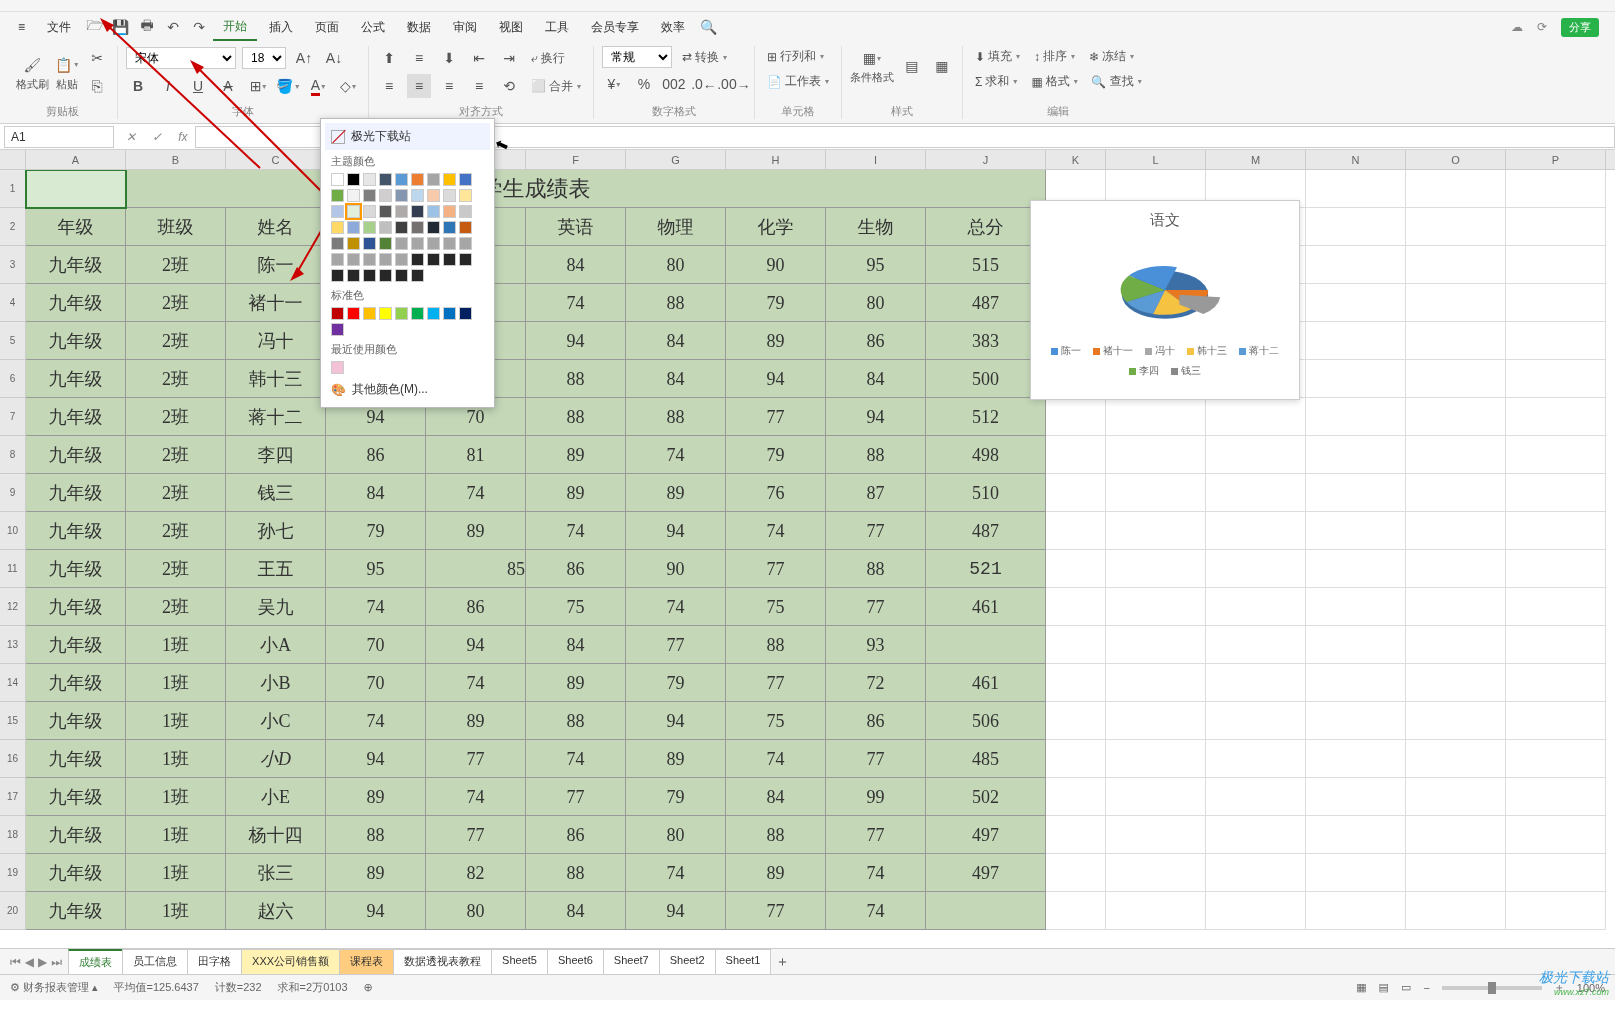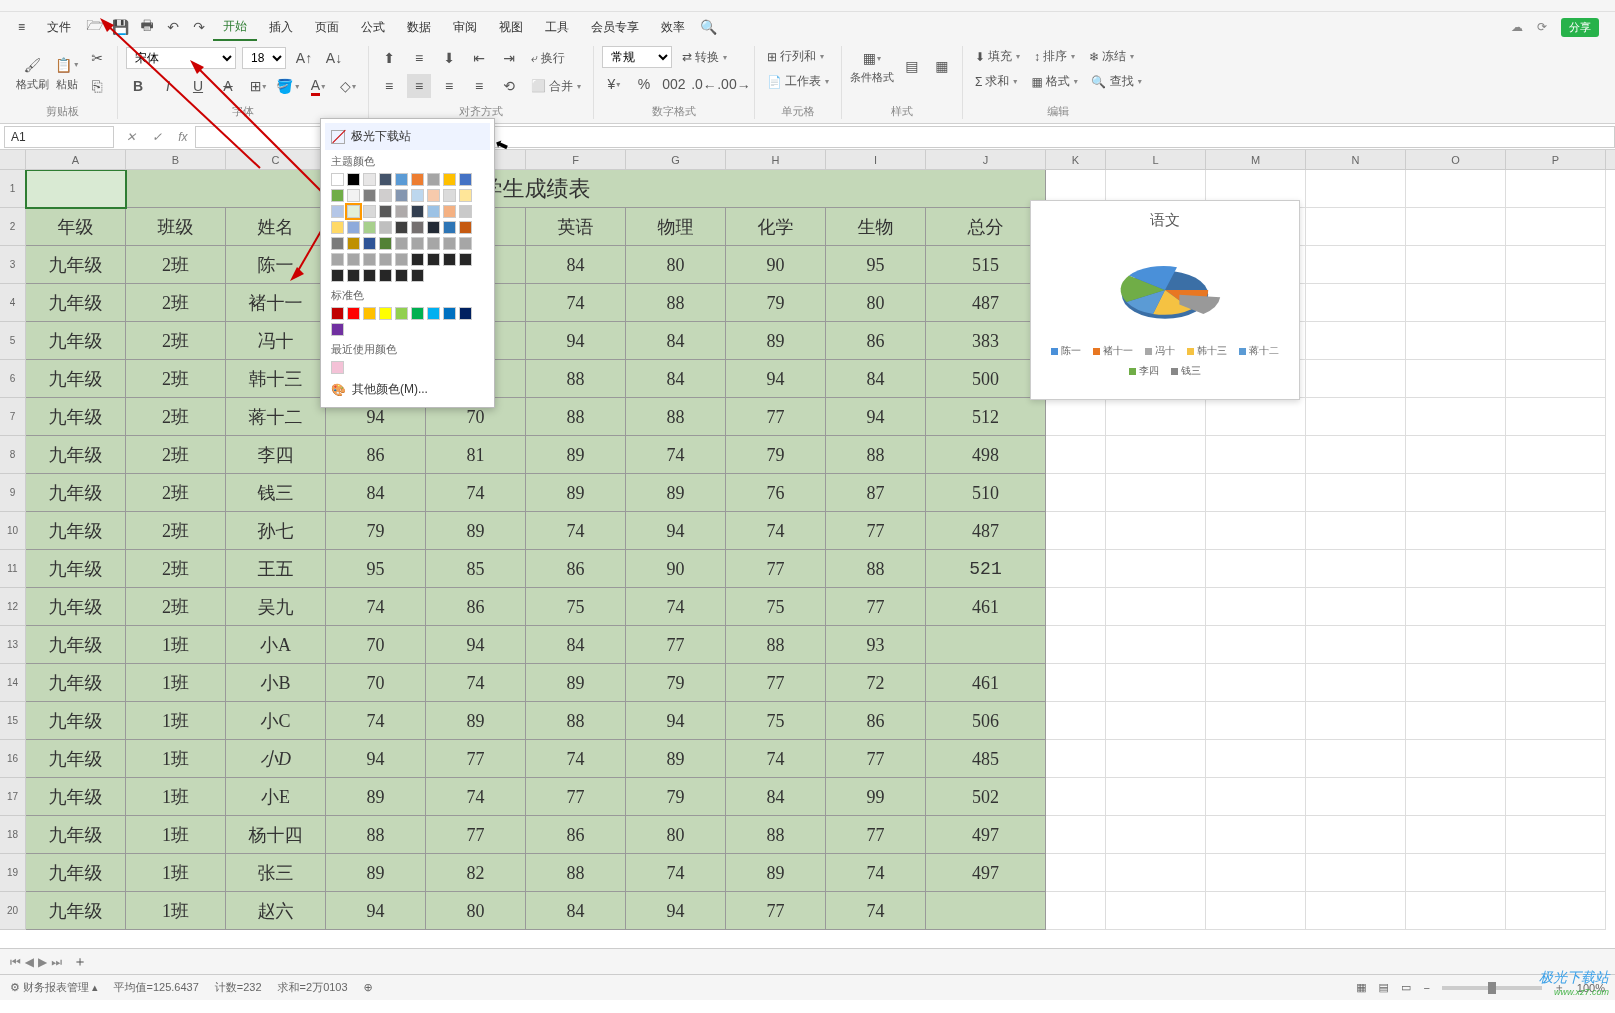--- a/index.html
+++ b/index.html
@@ -442,21 +442,21 @@
         <div class="cell plain-cell " style="width: 100px;"></div>
         <div class="cell plain-cell " style="width: 100px;"></div>
         <div class="cell plain-cell " style="width: 100px;"></div>
       </div>
       <div class="row">
         <div class="rowhdr">11</div>
         <div class="cell green-cell " style="width: 100px;">九年级</div>
         <div class="cell green-cell " style="width: 100px;">2班</div>
         <div class="cell green-cell " style="width: 100px;">王五</div>
         <div class="cell green-cell " style="width: 100px;">95</div>
-        <div class="cell green-cell " style="width: 100px;">85</div>
+        <div class="cell green-cell " style="width: 100px; text-align: right;">85</div>
         <div class="cell green-cell " style="width: 100px;">86</div>
         <div class="cell green-cell " style="width: 100px;">90</div>
         <div class="cell green-cell " style="width: 100px;">77</div>
         <div class="cell green-cell " style="width: 100px;">88</div>
         <div class="cell green-cell " style="width: 120px; font-family: Liberation Mono, monospace;">521</div>
         <div class="cell plain-cell " style="width: 60px;"></div>
         <div class="cell plain-cell " style="width: 100px;"></div>
         <div class="cell plain-cell " style="width: 100px;"></div>
         <div class="cell plain-cell " style="width: 100px;"></div>
         <div class="cell plain-cell " style="width: 100px;"></div>
@@ -768,20 +768,33 @@
 
 <div class="cursor-ptr">⬉</div>
 
 <div class="sheet-tabs">
   <div class="tabnav">
     <span>⏮</span>
     <span>◀</span>
     <span>▶</span>
     <span>⏭</span>
   </div>
+  <div id="sheettabs" style="display:flex">
+      <div class="sheet-tab active">成绩表</div>
+      <div class="sheet-tab">员工信息</div>
+      <div class="sheet-tab">田字格</div>
+      <div class="sheet-tab yellow">XXX公司销售额</div>
+      <div class="sheet-tab orange">课程表</div>
+      <div class="sheet-tab">数据透视表教程</div>
+      <div class="sheet-tab">Sheet5</div>
+      <div class="sheet-tab">Sheet6</div>
+      <div class="sheet-tab">Sheet7</div>
+      <div class="sheet-tab">Sheet2</div>
+      <div class="sheet-tab">Sheet1</div>
+    </div>
   <div class="icobtn">＋</div>
 </div>
 
 <div class="statusbar">
   <span>⚙ <span>财务报表管理</span> ▴</span>
   <span>平均值=125.6437</span>
   <span>计数=232</span>
   <span>求和=2万0103</span>
   <span>⊕</span>
   <div class="right">

